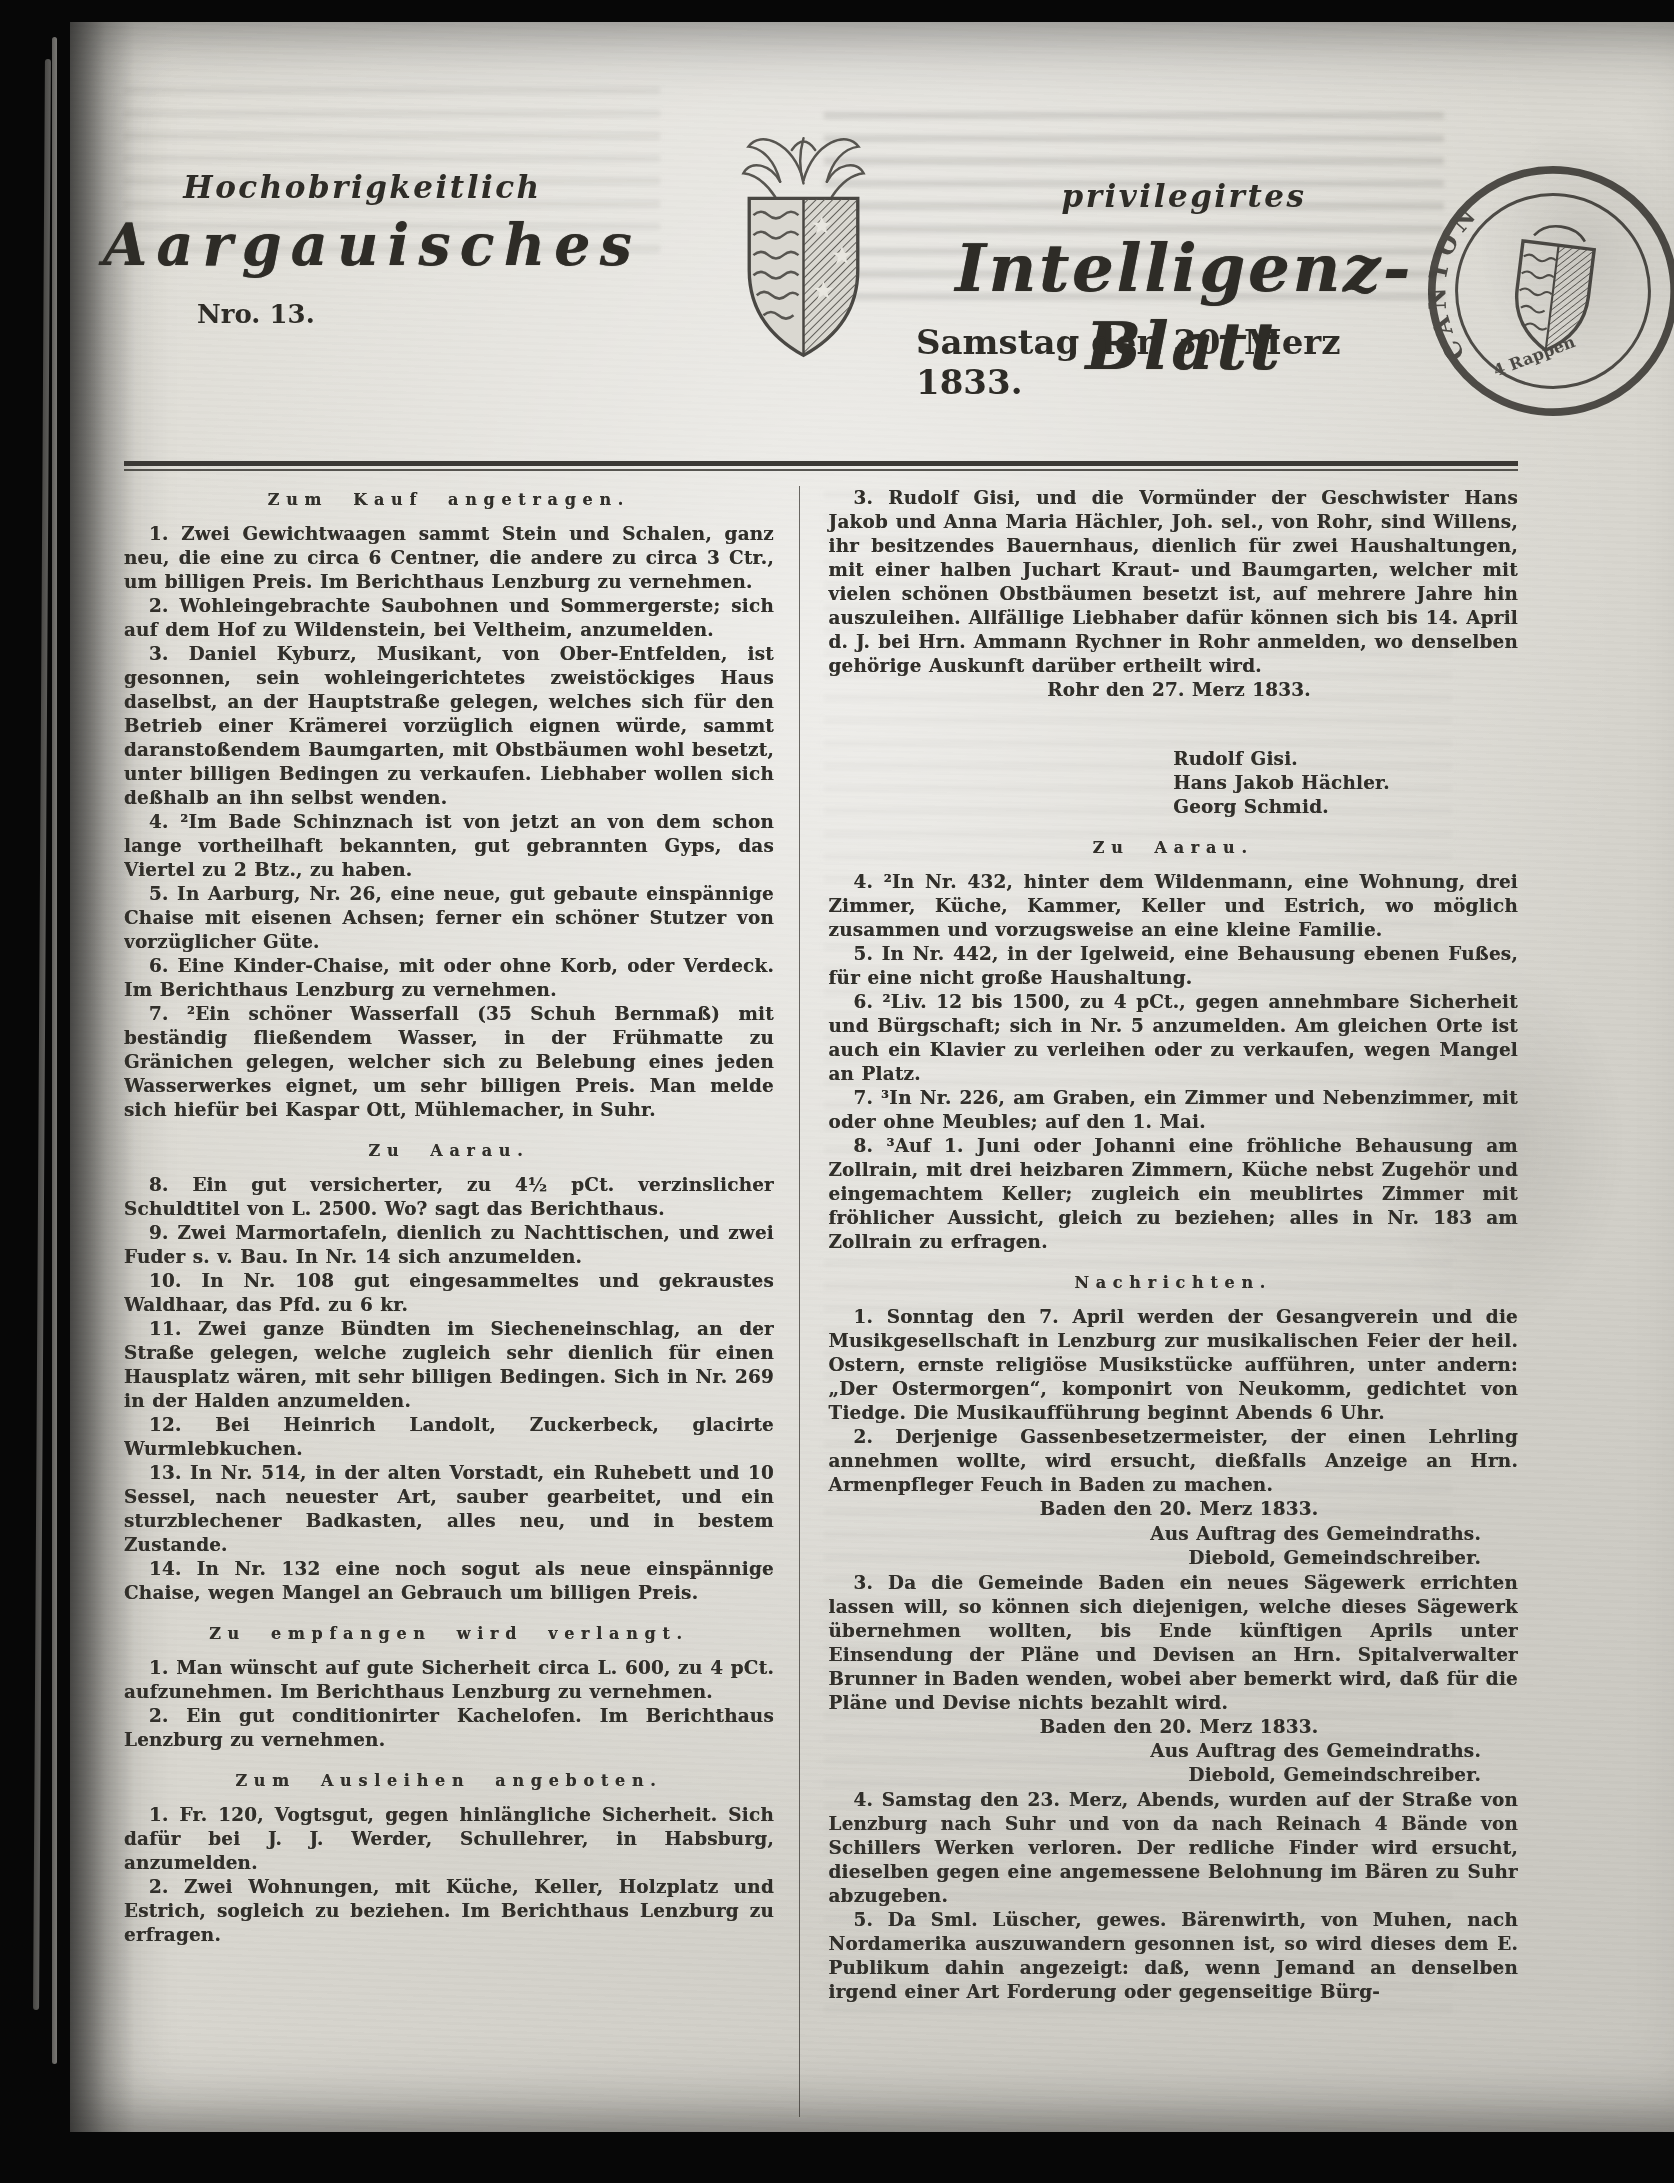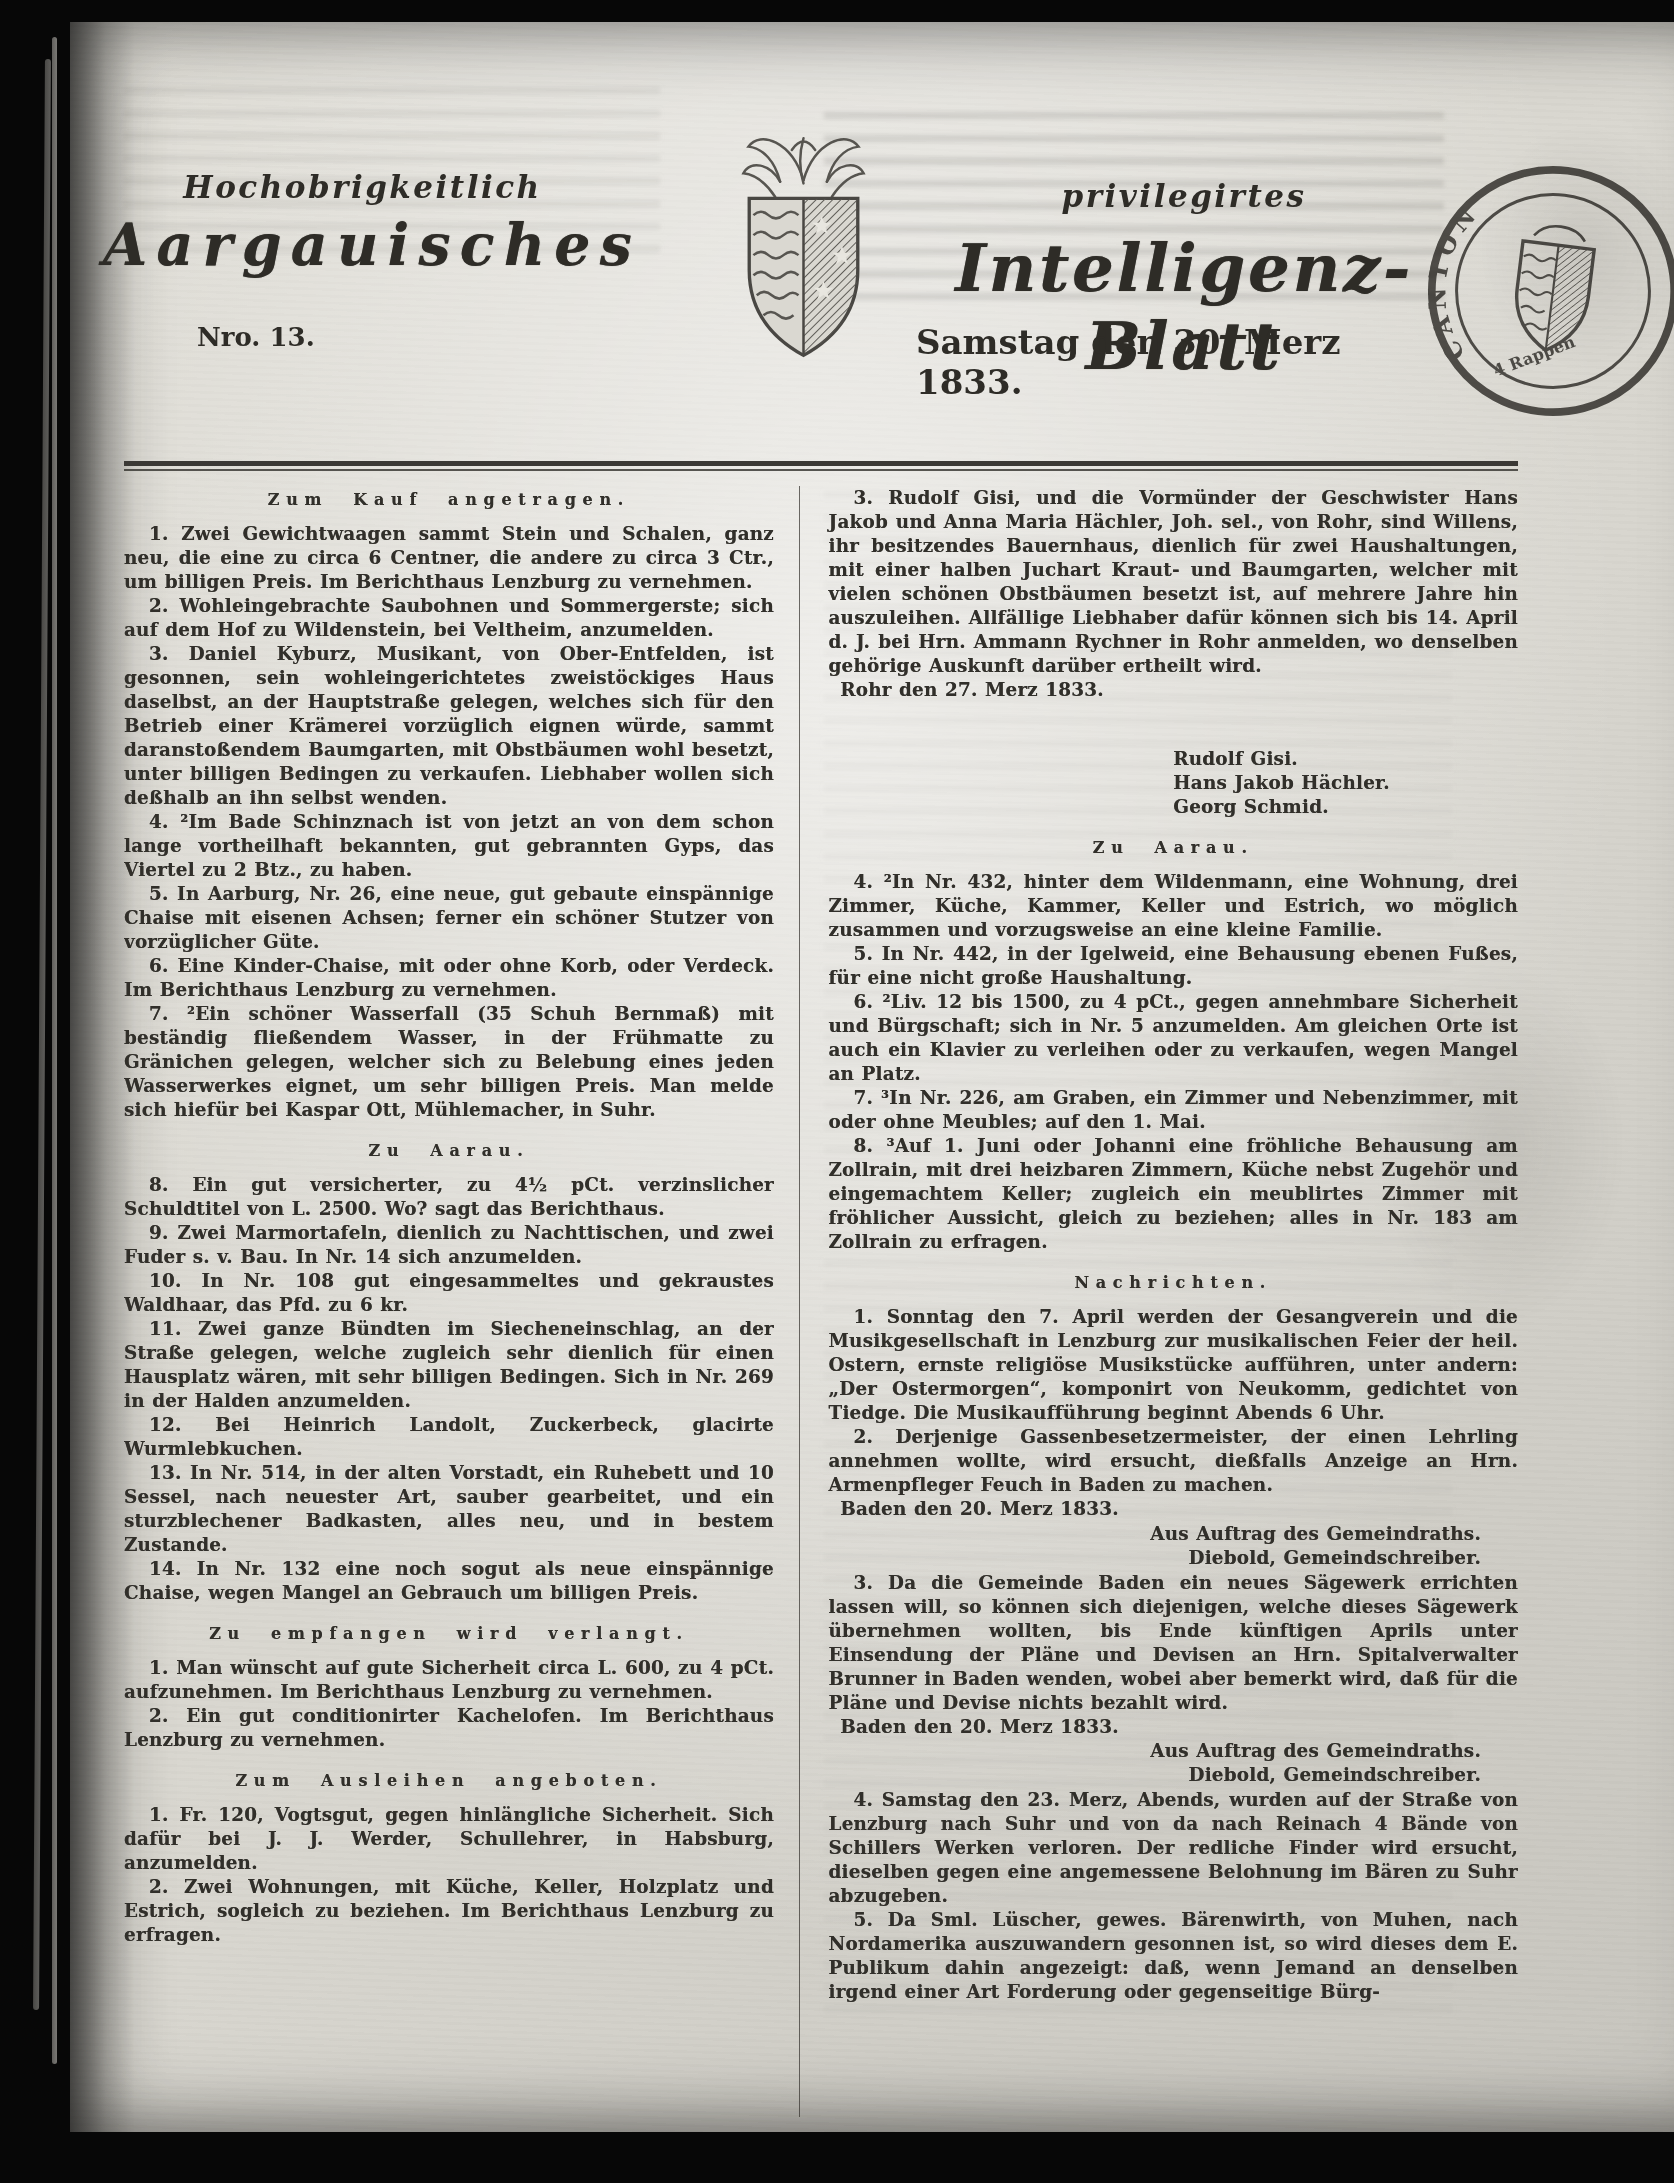--- a/index.html
+++ b/index.html
@@ -37,41 +37,41 @@
   .smudge-1{left:1306px;top:938px;width:251px;height:368px;opacity:.2;}
   .smudge-2{left:1407px;top:100px;width:218px;height:251px;opacity:.18;}
   
   .mast-left{position:absolute;left:33px;top:147px;width:519px;text-align:center;color:#2e2c27;}
   .mast-right{position:absolute;left:846px;top:156px;width:536px;text-align:center;color:#2e2c27;}
   .h-small{font-size:31px;font-style:italic;font-weight:700;letter-spacing:2.5px;}
   .h-big{font-size:57px;font-style:italic;font-weight:700;letter-spacing:9.2px;margin-top:6px;
          text-shadow:0 0 0.8px rgba(40,38,34,.7);}
   .h-big-r{font-size:66px;font-style:italic;font-weight:700;letter-spacing:2.5px;margin-top:15px;
          text-shadow:0 0 0.8px rgba(40,38,34,.7);}
-  .issue{position:absolute;left:127px;top:300px;font-size:26px;font-weight:700;color:#2e2c27;}
+  .issue{position:absolute;left:127px;top:277px;font-size:26px;font-weight:700;color:#2e2c27;}
   .date-line{position:absolute;left:846px;top:300px;width:536px;text-align:left;
              font-size:34px;font-weight:700;color:#2e2c27;}
   .emblem{position:absolute;left:650px;top:99px;width:167px;height:265px;opacity:.92;}
   
   .double-rule{position:absolute;left:54px;top:439px;width:1394px;height:11.7px;}
   .double-rule .thick{height:5px;background:#3b3935;}
   .double-rule .thin{height:1.7px;background:#3b3935;margin-top:3.3px;opacity:.85;}
   
   .columns{position:absolute;left:54px;top:464px;width:1394px;height:1631px;
            display:flex;overflow:hidden;color:#312f2a;}
   .col{font-size:18.4px;line-height:24px;font-weight:700;text-align:justify;
        letter-spacing:0.2px;word-spacing:0.8px;
        text-shadow:0 0 0.5px rgba(42,40,36,.6);}
   .col-left{flex:0 0 675px;padding-right:25px;box-sizing:border-box;}
   .col-right{flex:1;border-left:1.7px solid rgba(52,50,46,.72);padding-left:28.5px;box-sizing:border-box;}
   .para{margin:0;text-indent:25px;}
   .col-heading{text-align:center;font-size:16px;font-weight:700;letter-spacing:.42em;
                word-spacing:.8em;margin:17px 0 10px;text-indent:0;}
   .col-heading:first-child{margin-top:1.7px;}
-  .dateline{margin:0;text-indent:11.7px;text-align:left;}
+  .dateline{margin:0;text-indent:11.7px;text-align:center;}
   .sig{margin:0.8px 0;}
   .sig.indent{padding-left:50%;text-align:left;margin-top:45px;}
   .sig.right{text-align:right;padding-right:37px;}
   
   .stamp{position:absolute;left:1355px;top:141px;width:256px;height:256px;
          opacity:.82;transform:rotate(7deg);mix-blend-mode:multiply;}
 </style>
 </head>
 <body>
 

